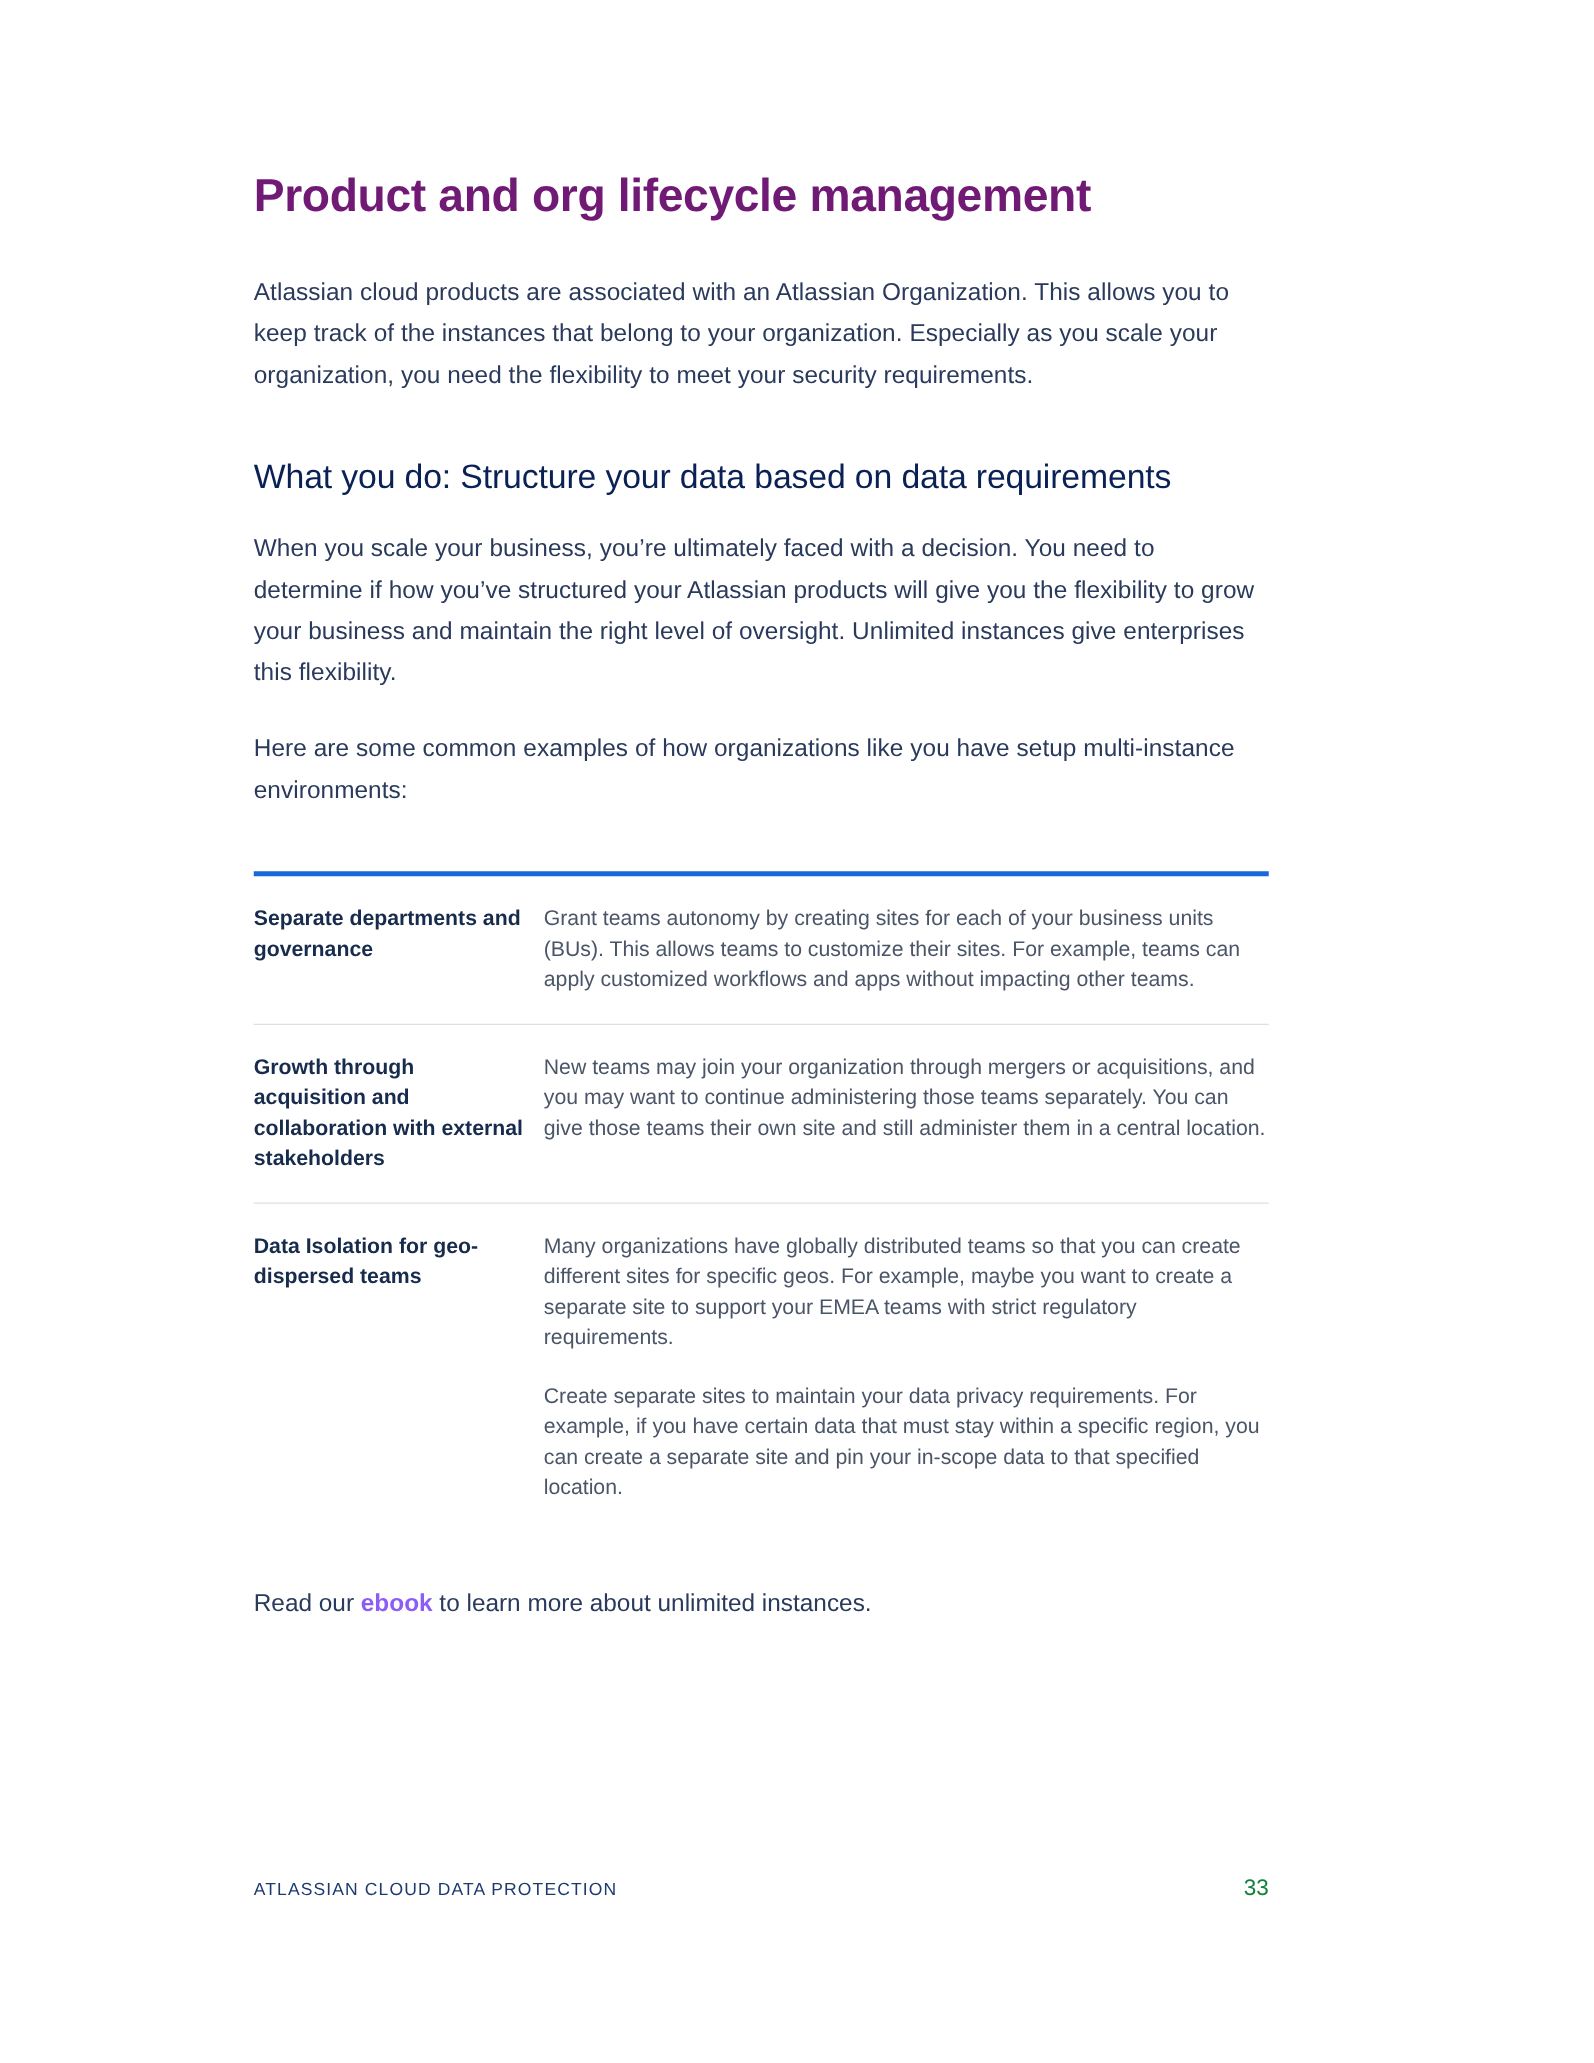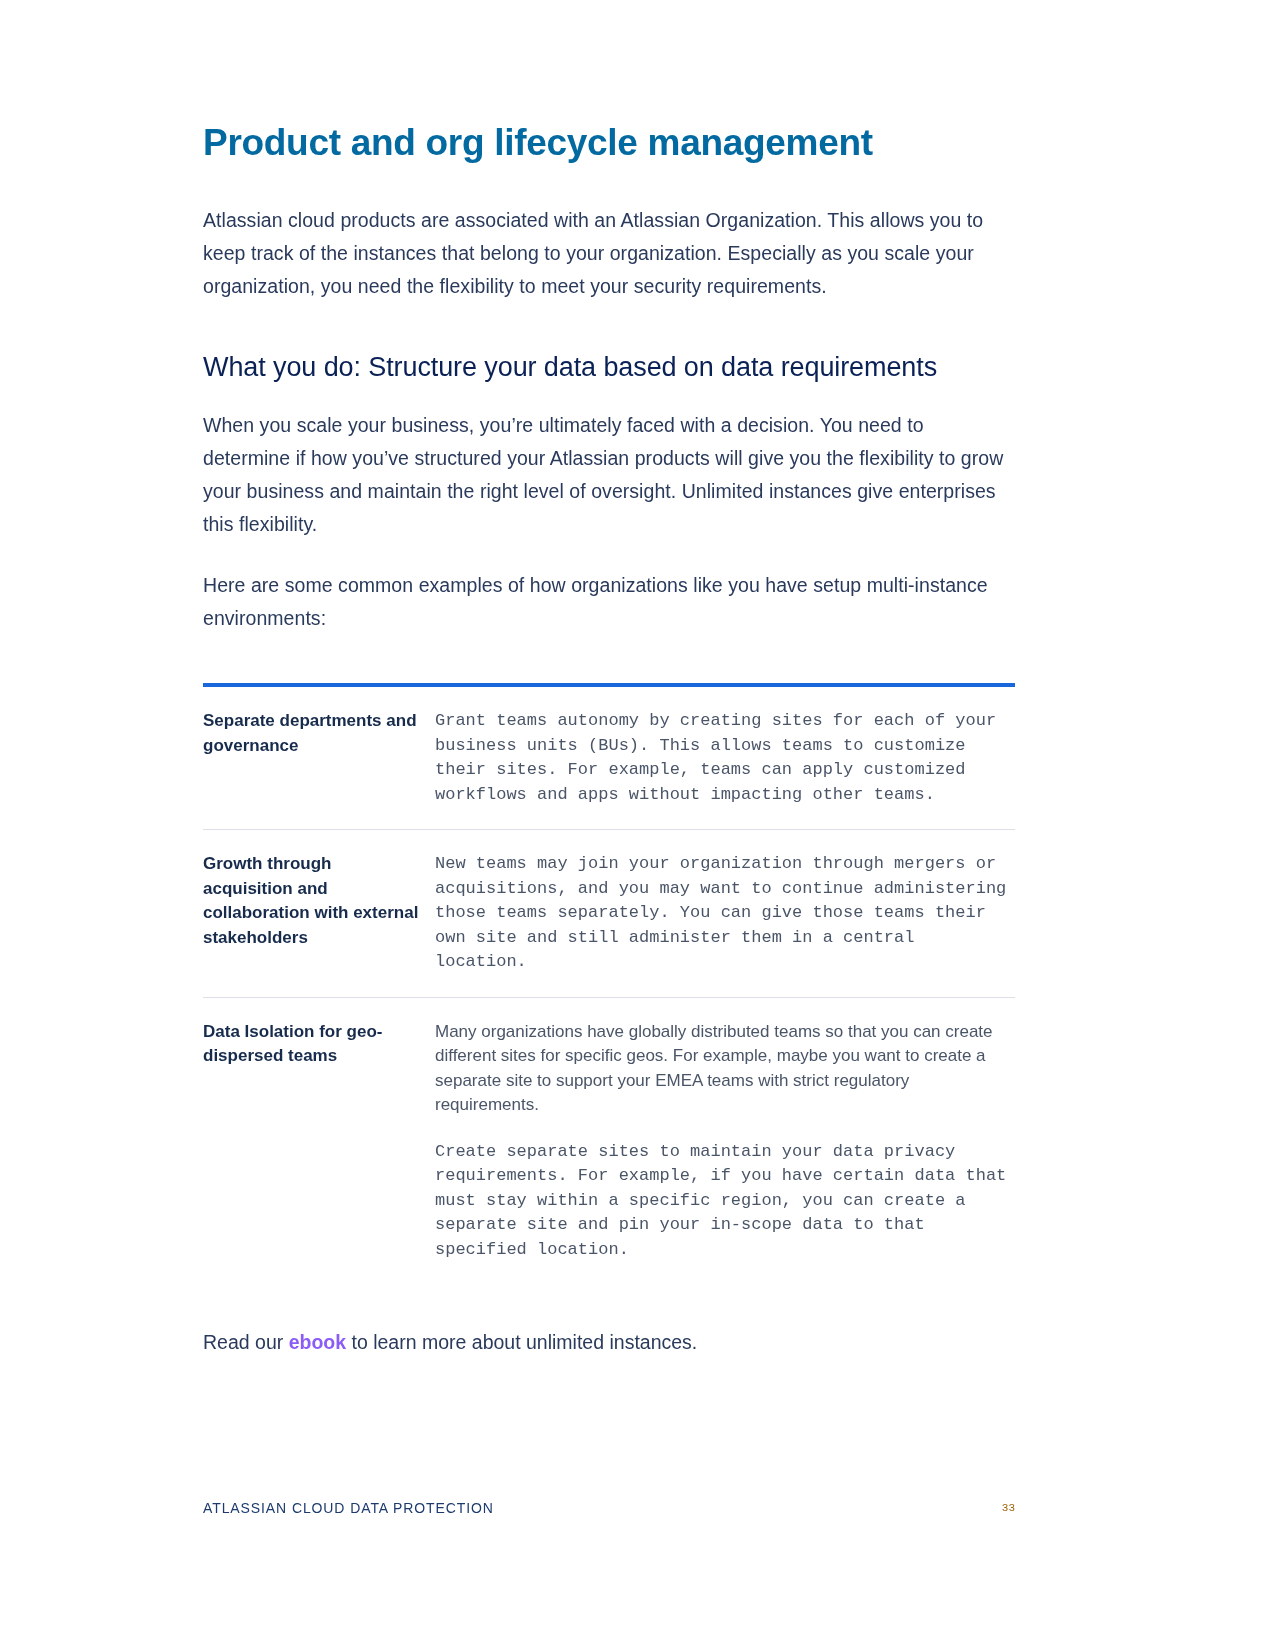--- a/index.html
+++ b/index.html
@@ -23,22 +23,22 @@
   .content {
     position: absolute;
     left: 203px;
     top: 120px;
     width: 812px;
   }
   h1.page-title {
     font-size: 37px;
     line-height: 46px;
     font-weight: bold;
-    color: #0369a1;
-    margin: 0 0 38px 0;
+    color: #701a75;
+    margin: 14px 0 38px 0;
     letter-spacing: -0.3px;
   }
   p.body-text {
     font-size: 19.5px;
     line-height: 33px;
     color: #2a3a5c;
     margin: 0 0 28px 0;
     letter-spacing: 0.05px;
   }
   h2.section-title {
@@ -75,21 +75,20 @@
     flex: 1;
     font-size: 17px;
     line-height: 24.5px;
     color: #4a5568;
   }
   .row-desc p {
     margin: 0 0 22px 0;
   }
   .row-desc p:last-child {
     margin-bottom: 0;
-    font-family: Liberation Mono, monospace;
   }
   .closing {
     margin-top: 42px;
     font-size: 19.5px;
     line-height: 33px;
     color: #2a3a5c;
   }
   a.inline-link {
     color: #8b5cf6;
     font-weight: bold;
@@ -104,23 +103,22 @@
     justify-content: space-between;
     align-items: center;
   }
   .footer-label {
     font-size: 14px;
     letter-spacing: 0.9px;
     color: #1c3a6e;
     font-weight: normal;
   }
   .footer-page {
-    font-size: 11px;
-    color: #a16207;
-    font-family: Liberation Mono, monospace;
+    font-size: 18px;
+    color: #15803d;
   }
 </style>
 </head>
 <body>
 
 <div class="page">
 
   <div class="content">
 
     <h1 class="page-title">Product and org lifecycle management</h1>

